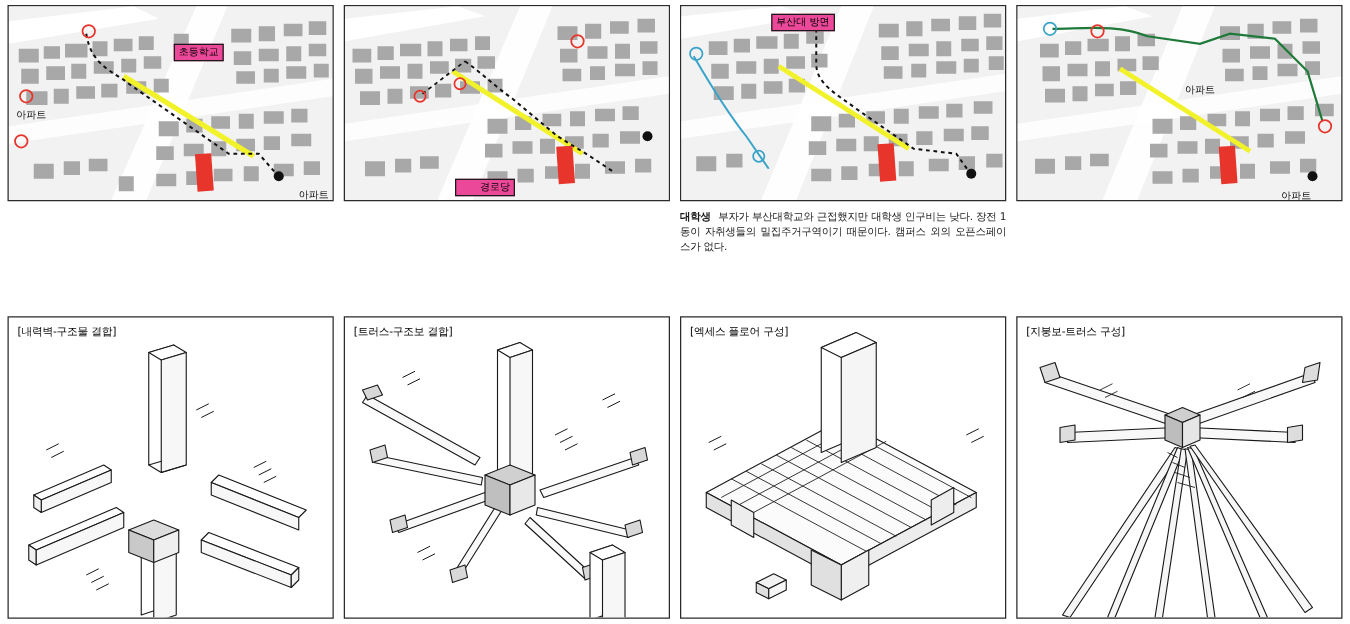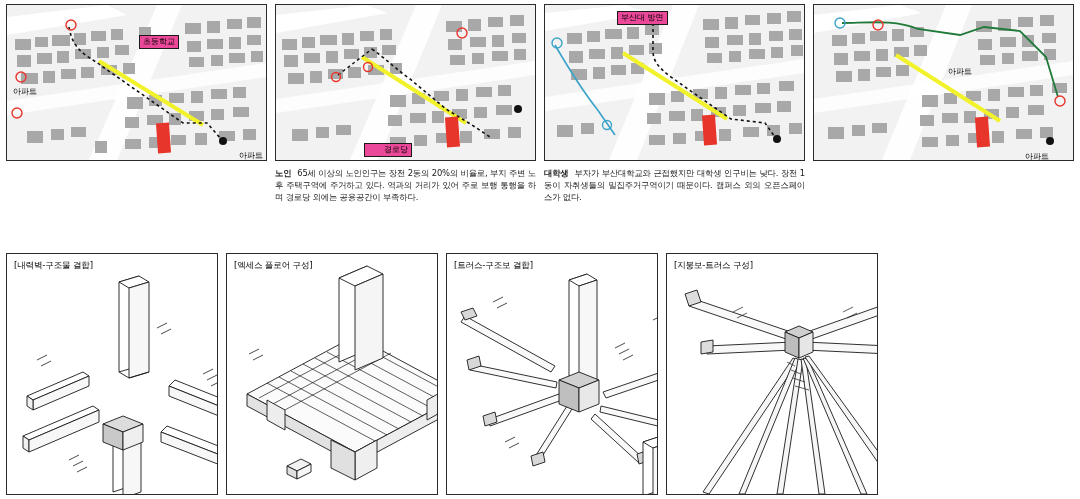--- a/index.html
+++ b/index.html
@@ -82,21 +82,21 @@
     white-space: nowrap;
     color: #000;
     margin-top: 23px;
   }
 
   
   .bottom-row {
     position: absolute;
     left: 6px;
     top: 253px;
-    width: 872px;
+    width: 1068px;
     height: 242px;
     display: flex;
     gap: 8px;
   }
   .axo-cell {
     position: relative;
     width: 261px;
     height: 242px;
     border: 1px solid #2b2b2b;
     background: #ffffff;
@@ -265,23 +265,20 @@
           <path d="M86 52 L190 118" stroke="#f2f22a" stroke-width="4" fill="none"></path>
           <path d="M96 44 C110 54 120 64 134 74 L170 104 L196 120 L214 132" stroke="#111" stroke-width="1.6" fill="none" stroke-dasharray="3,3"></path>
           <path d="M62 70 L96 44" stroke="#111" stroke-width="1.4" fill="none" stroke-dasharray="3,3"></path>
           <rect x="170" y="112" width="13" height="30" fill="#e8352b" transform="rotate(-4 176 127)"></rect>
           <circle cx="186" cy="28" r="5" fill="none" stroke="#e8352b" stroke-width="1.4"></circle>
           <circle cx="92" cy="62" r="4.5" fill="none" stroke="#e8352b" stroke-width="1.4"></circle>
           <circle cx="60" cy="72" r="4.5" fill="none" stroke="#e8352b" stroke-width="1.4"></circle>
           <circle cx="242" cy="104" r="4" fill="#111"></circle>
         </svg>
         <div class="chip" style="left:88px; top:138px;padding-left:19px;">경로당</div>
-      </div>
-      <div class="caption">
-        <span class="cap-head">노인</span><span>65세 이상의 노인인구는 장전 2동의 20%의 비율로, 부지 주변 노후 주택구역에 주거하고 있다. 역과의 거리가 있어 주로 보행 통행을 하며 경로당 외에는 공용공간이 부족하다.</span>
       </div>
     </div>
 
     <div class="map-cell">
       <div class="map-box">
         <svg class="map-svg" width="259" height="155" viewBox="0 0 259 155">
           <rect x="0" y="0" width="259" height="155" fill="#f2f2f2"></rect>
           <path d="M0 8 L80 0 L104 8 L0 26 Z" fill="#ffffff"></path>
           <path d="M128 0 L154 0 L92 155 L64 155 Z" fill="#ffffff" opacity="0.9"></path>
           <path d="M0 92 L259 54 L259 68 L0 106 Z" fill="#ffffff" opacity="0.85"></path>
@@ -470,20 +467,67 @@
             <path d="M70 218 L80 213"></path>
           <path d="M150 74 L160 69"></path>
             <path d="M154 80 L164 75"></path>
           <path d="M30 106 L40 101"></path>
             <path d="M34 112 L44 107"></path>
         </g>
       </svg>
     </div>
 
     <div class="axo-cell">
+      <div class="axo-title">[트러스-구조보 결합]</div>
+      <svg class="axo-svg" width="259" height="240" viewBox="0 0 259 240">
+        <g fill="#ffffff" stroke="#1a1a1a" stroke-width="0.9" stroke-linejoin="round">
+
+          <path d="M122 26 L140 20 L140 120 L122 126 Z"></path>
+          <path d="M122 26 L140 20 L150 26 L132 32 Z"></path>
+          <path d="M132 32 L150 26 L150 126 L132 132 Z" fill="#f7f7f7"></path>
+
+          <path d="M18 62 L108 112 L104 118 L14 68 Z" fill="#f9f9f9"></path>
+          <path d="M24 110 L110 128 L109 134 L23 116 Z" fill="#f9f9f9"></path>
+          <path d="M40 166 L112 140 L115 146 L43 172 Z" fill="#f9f9f9"></path>
+          <path d="M86 206 L120 152 L125 155 L91 209 Z" fill="#f9f9f9"></path>
+          <path d="M156 138 L232 112 L235 118 L159 144 Z" fill="#f9f9f9"></path>
+          <path d="M154 152 L228 170 L227 176 L153 158 Z" fill="#f9f9f9"></path>
+          <path d="M148 160 L196 204 L192 209 L144 165 Z" fill="#f9f9f9"></path>
+
+          <path d="M14 58 L26 54 L30 62 L18 66 Z" fill="#d8d8d8"></path>
+          <path d="M20 106 L32 102 L34 112 L22 116 Z" fill="#d8d8d8"></path>
+          <path d="M36 162 L48 158 L50 168 L38 172 Z" fill="#d8d8d8"></path>
+          <path d="M84 202 L96 198 L98 208 L86 212 Z" fill="#d8d8d8"></path>
+          <path d="M228 108 L240 104 L242 114 L230 118 Z" fill="#d8d8d8"></path>
+          <path d="M224 166 L236 162 L238 172 L226 176 Z" fill="#d8d8d8"></path>
+          <path d="M190 200 L202 196 L204 206 L192 210 Z" fill="#d8d8d8"></path>
+
+          <path d="M196 188 L214 182 L214 236 L196 242 Z"></path>
+          <path d="M196 188 L214 182 L224 188 L206 194 Z"></path>
+          <path d="M206 194 L224 188 L224 242 L206 248 Z" fill="#f7f7f7"></path>
+
+          <path d="M112 126 L132 118 L152 126 L132 134 Z" fill="#d0d0d0"></path>
+          <path d="M112 126 L132 134 L132 158 L112 150 Z" fill="#bfbfbf"></path>
+          <path d="M152 126 L132 134 L132 158 L152 150 Z" fill="#e8e8e8"></path>
+        </g>
+        <g stroke="#1a1a1a" stroke-width="0.8">
+          <path d="M168 94 L178 89"></path>
+            <path d="M172 100 L182 95"></path>
+            <path d="M176 106 L186 101"></path>
+          <path d="M58 188 L68 183"></path>
+            <path d="M62 194 L72 189"></path>
+          <path d="M206 66 L216 61"></path>
+            <path d="M210 72 L220 67"></path>
+          <path d="M46 48 L56 43"></path>
+            <path d="M50 54 L60 49"></path>
+        </g>
+      </svg>
+    </div>
+
+    <div class="axo-cell">
       <div class="axo-title">[엑세스 플로어 구성]</div>
       <svg class="axo-svg" width="259" height="240" viewBox="0 0 259 240">
         <g fill="#ffffff" stroke="#1a1a1a" stroke-width="0.9" stroke-linejoin="round">
 
           <path d="M128 82 L236 140 L128 198 L20 140 Z" fill="#fbfbfb"></path>
           <path d="M128 198 L236 140 L236 152 L128 210 Z" fill="#ededed"></path>
           <path d="M20 140 L128 198 L128 210 L20 152 Z" fill="#e2e2e2"></path>
 
           <g stroke-width="0.7" fill="none">
             <path d="M40 129 L148 187"></path>
@@ -515,67 +559,20 @@
         <g stroke="#1a1a1a" stroke-width="0.8">
           <path d="M228 94 L238 89"></path>
             <path d="M232 100 L242 95"></path>
           <path d="M22 100 L32 95"></path>
             <path d="M26 106 L36 101"></path>
         </g>
       </svg>
     </div>
 
     <div class="axo-cell">
-      <div class="axo-title">[트러스-구조보 결합]</div>
-      <svg class="axo-svg" width="259" height="240" viewBox="0 0 259 240">
-        <g fill="#ffffff" stroke="#1a1a1a" stroke-width="0.9" stroke-linejoin="round">
-
-          <path d="M122 26 L140 20 L140 120 L122 126 Z"></path>
-          <path d="M122 26 L140 20 L150 26 L132 32 Z"></path>
-          <path d="M132 32 L150 26 L150 126 L132 132 Z" fill="#f7f7f7"></path>
-
-          <path d="M18 62 L108 112 L104 118 L14 68 Z" fill="#f9f9f9"></path>
-          <path d="M24 110 L110 128 L109 134 L23 116 Z" fill="#f9f9f9"></path>
-          <path d="M40 166 L112 140 L115 146 L43 172 Z" fill="#f9f9f9"></path>
-          <path d="M86 206 L120 152 L125 155 L91 209 Z" fill="#f9f9f9"></path>
-          <path d="M156 138 L232 112 L235 118 L159 144 Z" fill="#f9f9f9"></path>
-          <path d="M154 152 L228 170 L227 176 L153 158 Z" fill="#f9f9f9"></path>
-          <path d="M148 160 L196 204 L192 209 L144 165 Z" fill="#f9f9f9"></path>
-
-          <path d="M14 58 L26 54 L30 62 L18 66 Z" fill="#d8d8d8"></path>
-          <path d="M20 106 L32 102 L34 112 L22 116 Z" fill="#d8d8d8"></path>
-          <path d="M36 162 L48 158 L50 168 L38 172 Z" fill="#d8d8d8"></path>
-          <path d="M84 202 L96 198 L98 208 L86 212 Z" fill="#d8d8d8"></path>
-          <path d="M228 108 L240 104 L242 114 L230 118 Z" fill="#d8d8d8"></path>
-          <path d="M224 166 L236 162 L238 172 L226 176 Z" fill="#d8d8d8"></path>
-          <path d="M190 200 L202 196 L204 206 L192 210 Z" fill="#d8d8d8"></path>
-
-          <path d="M196 188 L214 182 L214 236 L196 242 Z"></path>
-          <path d="M196 188 L214 182 L224 188 L206 194 Z"></path>
-          <path d="M206 194 L224 188 L224 242 L206 248 Z" fill="#f7f7f7"></path>
-
-          <path d="M112 126 L132 118 L152 126 L132 134 Z" fill="#d0d0d0"></path>
-          <path d="M112 126 L132 134 L132 158 L112 150 Z" fill="#bfbfbf"></path>
-          <path d="M152 126 L132 134 L132 158 L152 150 Z" fill="#e8e8e8"></path>
-        </g>
-        <g stroke="#1a1a1a" stroke-width="0.8">
-          <path d="M168 94 L178 89"></path>
-            <path d="M172 100 L182 95"></path>
-            <path d="M176 106 L186 101"></path>
-          <path d="M58 188 L68 183"></path>
-            <path d="M62 194 L72 189"></path>
-          <path d="M206 66 L216 61"></path>
-            <path d="M210 72 L220 67"></path>
-          <path d="M46 48 L56 43"></path>
-            <path d="M50 54 L60 49"></path>
-        </g>
-      </svg>
-    </div>
-
-    <div class="axo-cell">
       <div class="axo-title">[지붕보-트러스 구성]</div>
       <svg class="axo-svg" width="259" height="240" viewBox="0 0 259 240">
         <g fill="#ffffff" stroke="#1a1a1a" stroke-width="0.9" stroke-linejoin="round">
 
           <path d="M24 44 L124 78 L122 86 L22 52 Z" fill="#f8f8f8"></path>
           <path d="M236 44 L140 78 L142 86 L238 52 Z" fill="#f8f8f8"></path>
           <path d="M40 92 L126 88 L126 96 L40 100 Z" fill="#f8f8f8"></path>
           <path d="M222 92 L138 88 L138 96 L222 100 Z" fill="#f8f8f8"></path>
 
           <path d="M18 40 L30 36 L34 48 L22 52 Z" fill="#dddddd"></path>

